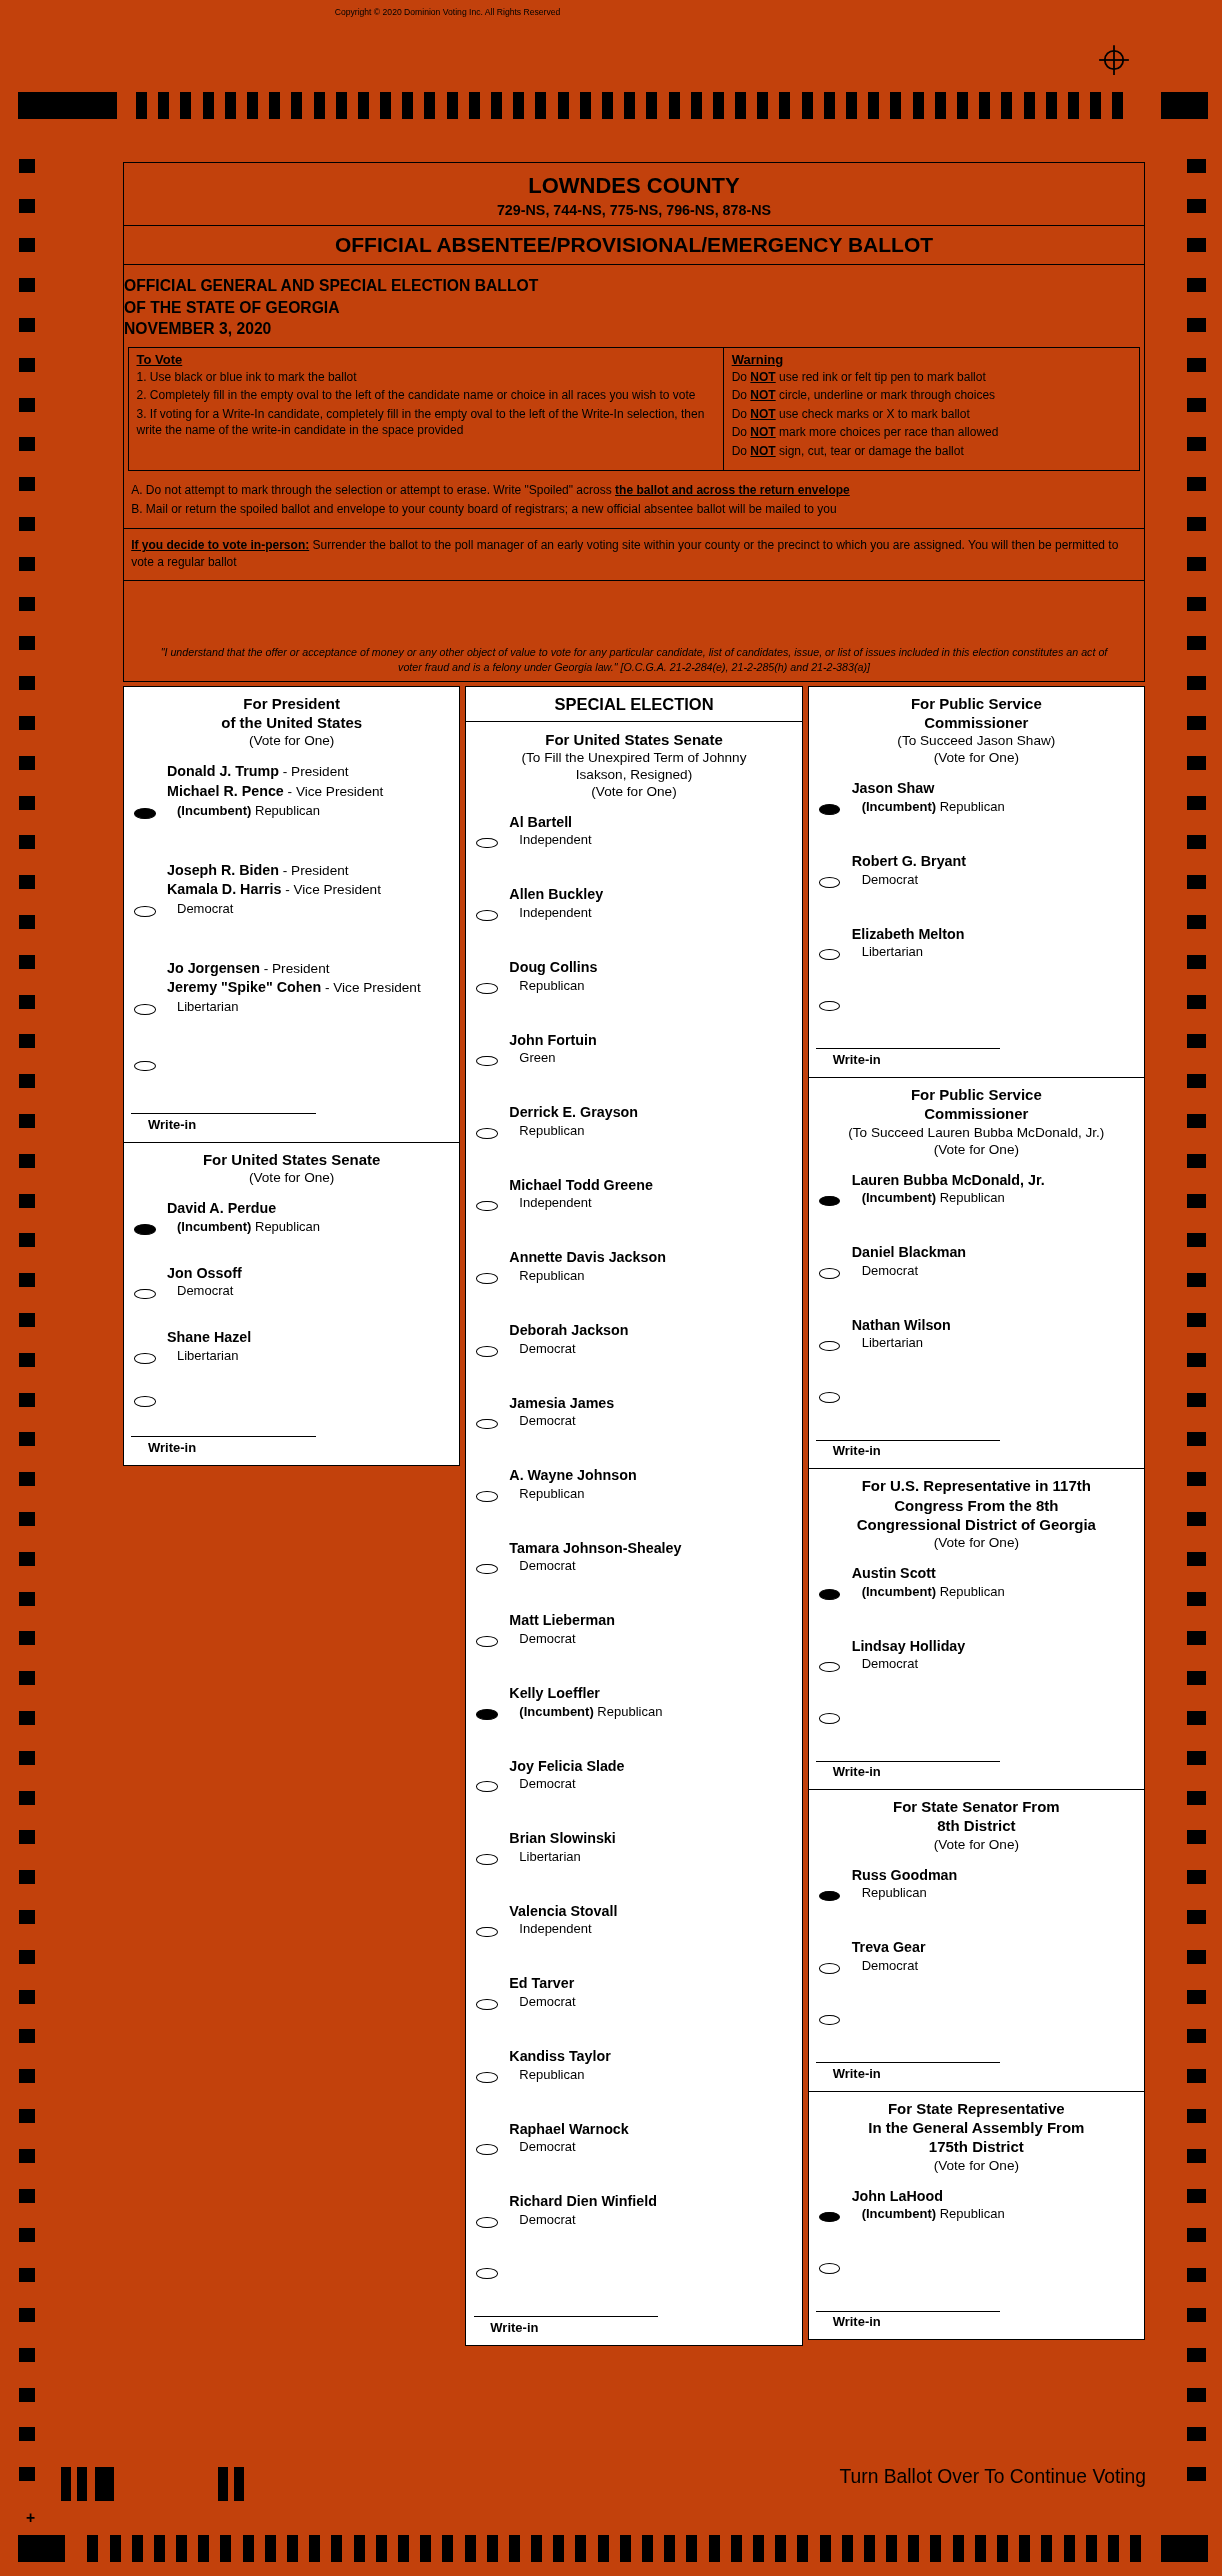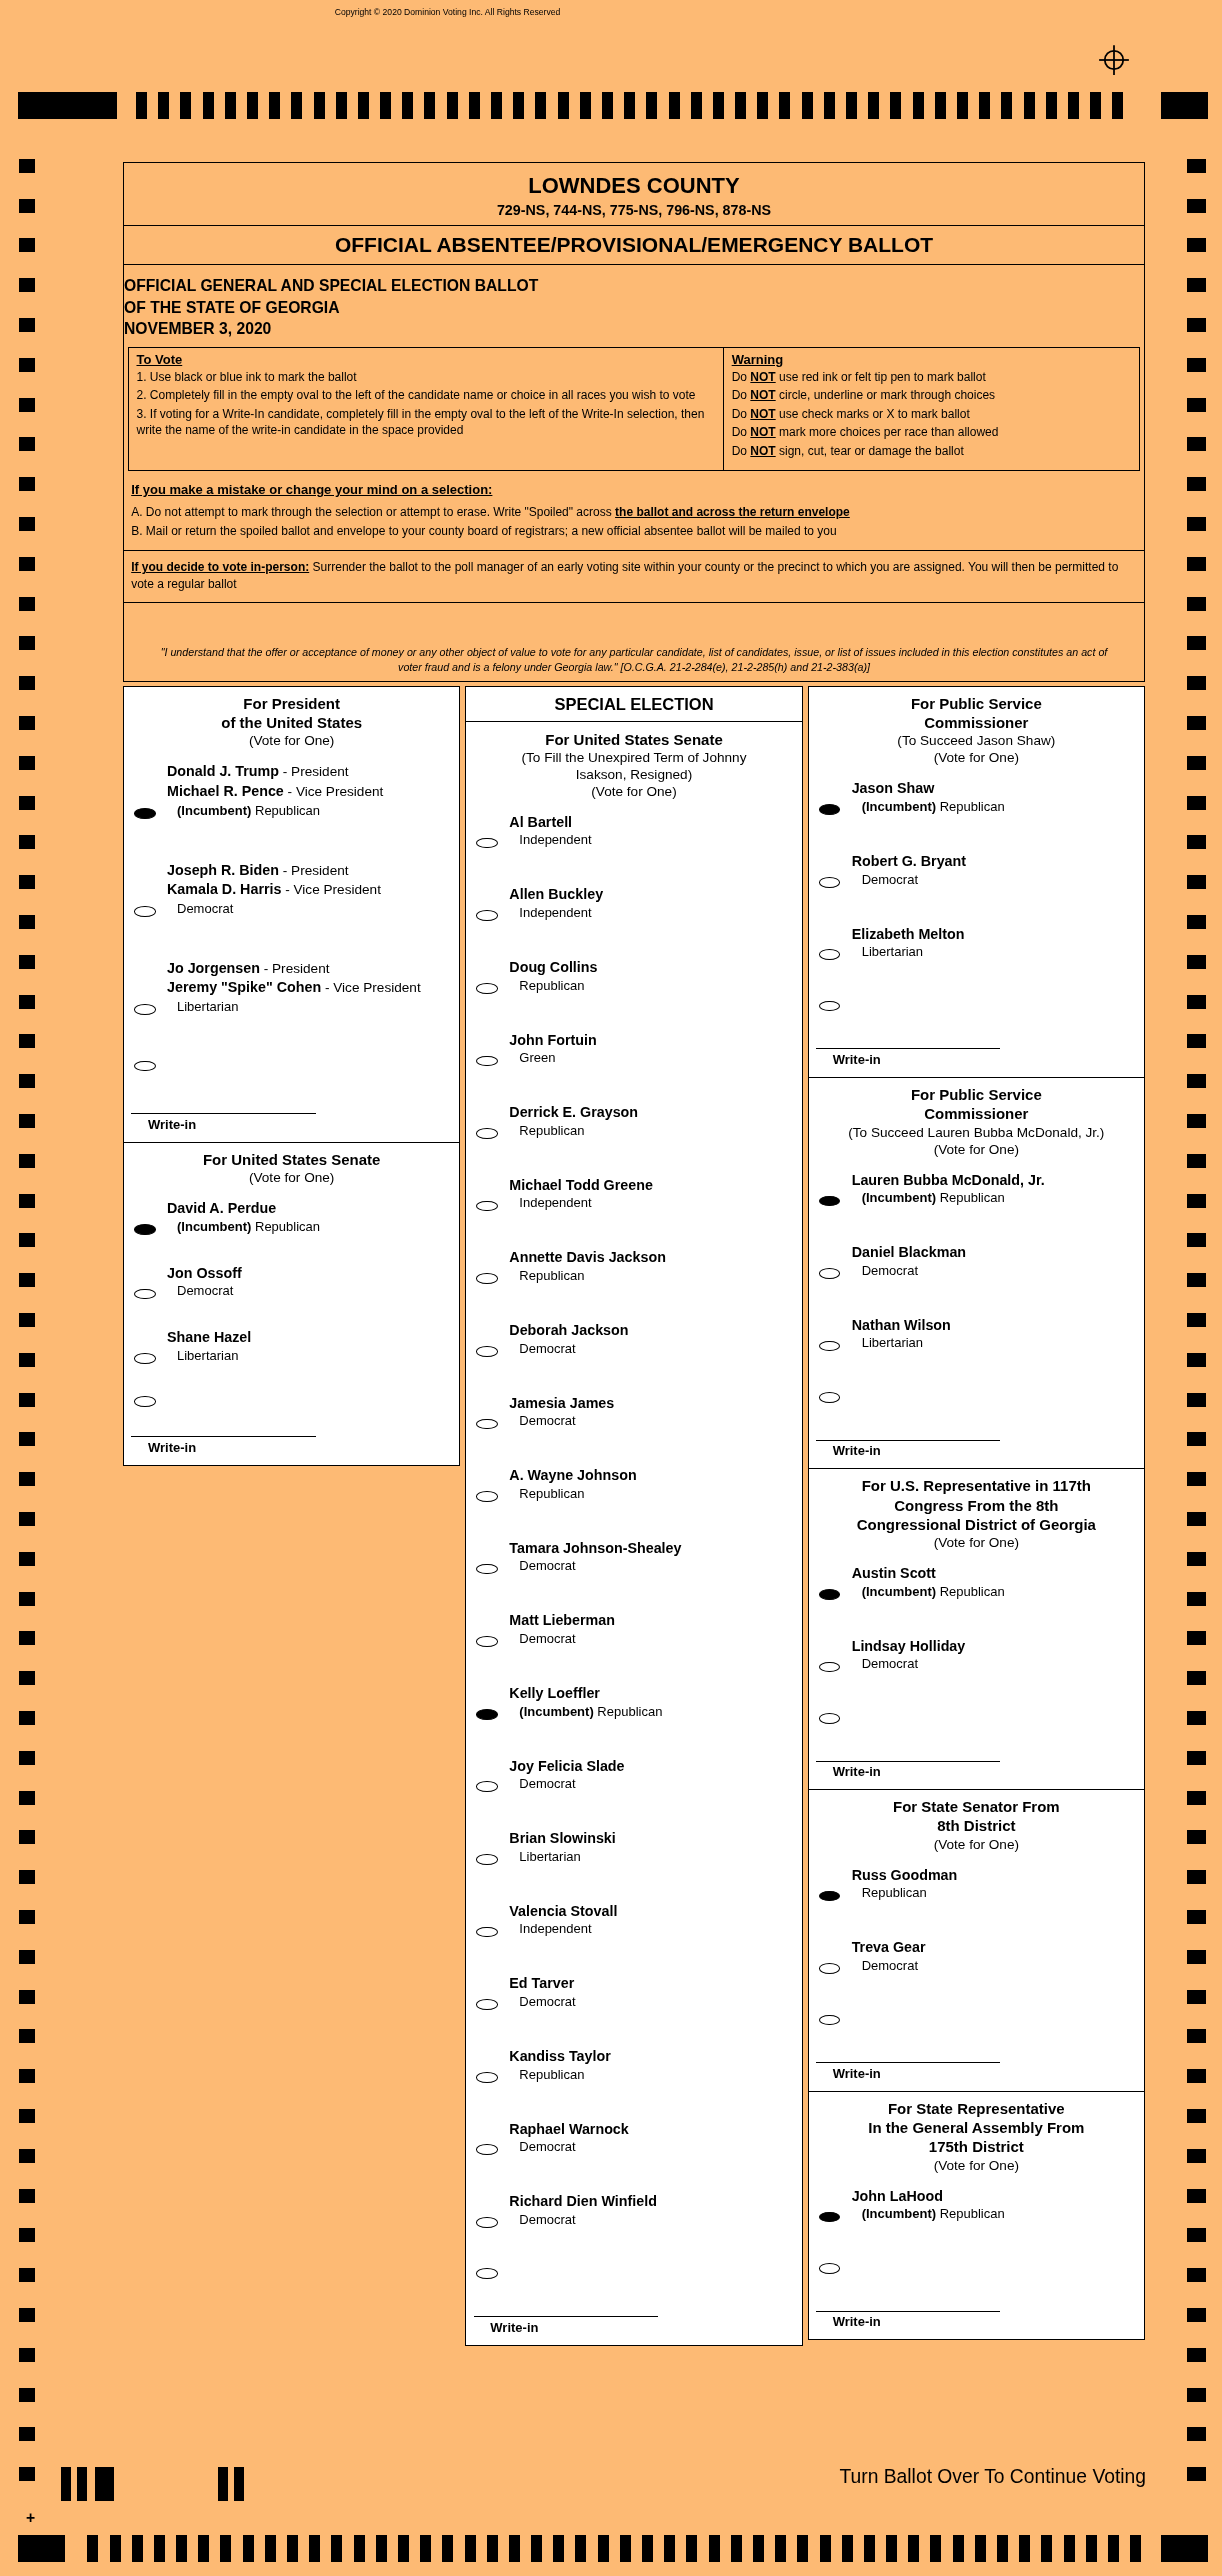--- a/index.html
+++ b/index.html
@@ -1,17 +1,17 @@
 <!DOCTYPE html>
 <html style="font-size:11.5px"><head>
 <meta charset="utf-8">
 <style>
   *{margin:0;padding:0;box-sizing:border-box}
   html,body{background:#fff}
-  .page{position:relative;width:1223px;height:2576px;background:#fdba74;color:#000;
+  .page{position:relative;width:1223px;height:2576px;background:#c2410c;color:#000;
         font-family:"Liberation Sans",sans-serif;overflow:hidden}
 
   .copyright{position:absolute;top:7.2px;left:315px;width:265px;text-align:center;font-size:8.6px}
   .crosshair{position:absolute;left:1097px;top:43px}
 
   
   .tm{position:absolute;background:#000}
 
   .content{position:absolute;left:123px;top:162px;width:1022px}
 
@@ -329,21 +329,20 @@
               <div class="warn-item"><span>Do </span><span class="bu">NOT</span><span> use red ink or felt tip pen to mark ballot</span></div>
               <div class="warn-item"><span>Do </span><span class="bu">NOT</span><span> circle, underline or mark through choices</span></div>
               <div class="warn-item"><span>Do </span><span class="bu">NOT</span><span> use check marks or X to mark ballot</span></div>
               <div class="warn-item"><span>Do </span><span class="bu">NOT</span><span> mark more choices per race than allowed</span></div>
               <div class="warn-item"><span>Do </span><span class="bu">NOT</span><span> sign, cut, tear or damage the ballot</span></div>
             </div>
         </div>
       </div>
 
       <div class="mistake">
-        <div class="m-title">If you make a mistake or change your mind on a selection:</div>
         <div class="m-item"><span>A. Do not attempt to mark through the selection or attempt to erase.  Write "Spoiled" across </span><span class="bu">the ballot and across the return envelope</span></div>
         <div class="m-item">B. Mail or return the spoiled ballot and envelope to your county board of registrars; a new official absentee ballot will be mailed to you</div>
       </div>
 
       <div class="inperson"><span class="bu">If you decide to vote in-person:</span><span> Surrender the ballot to the poll manager of an early voting site within your county or the precinct to which you are assigned.  You will then be permitted to vote a regular ballot</span></div>
 
       <div class="fraud">"I understand that the offer or acceptance of money or any other object of value to vote for any particular candidate, list of candidates, issue, or list of issues included in this election constitutes an act of voter fraud and is a felony under Georgia law." [O.C.G.A. 21-2-284(e), 21-2-285(h) and 21-2-383(a)]</div>
     </div>
 
     <div class="grid" id="ballot-columns">

